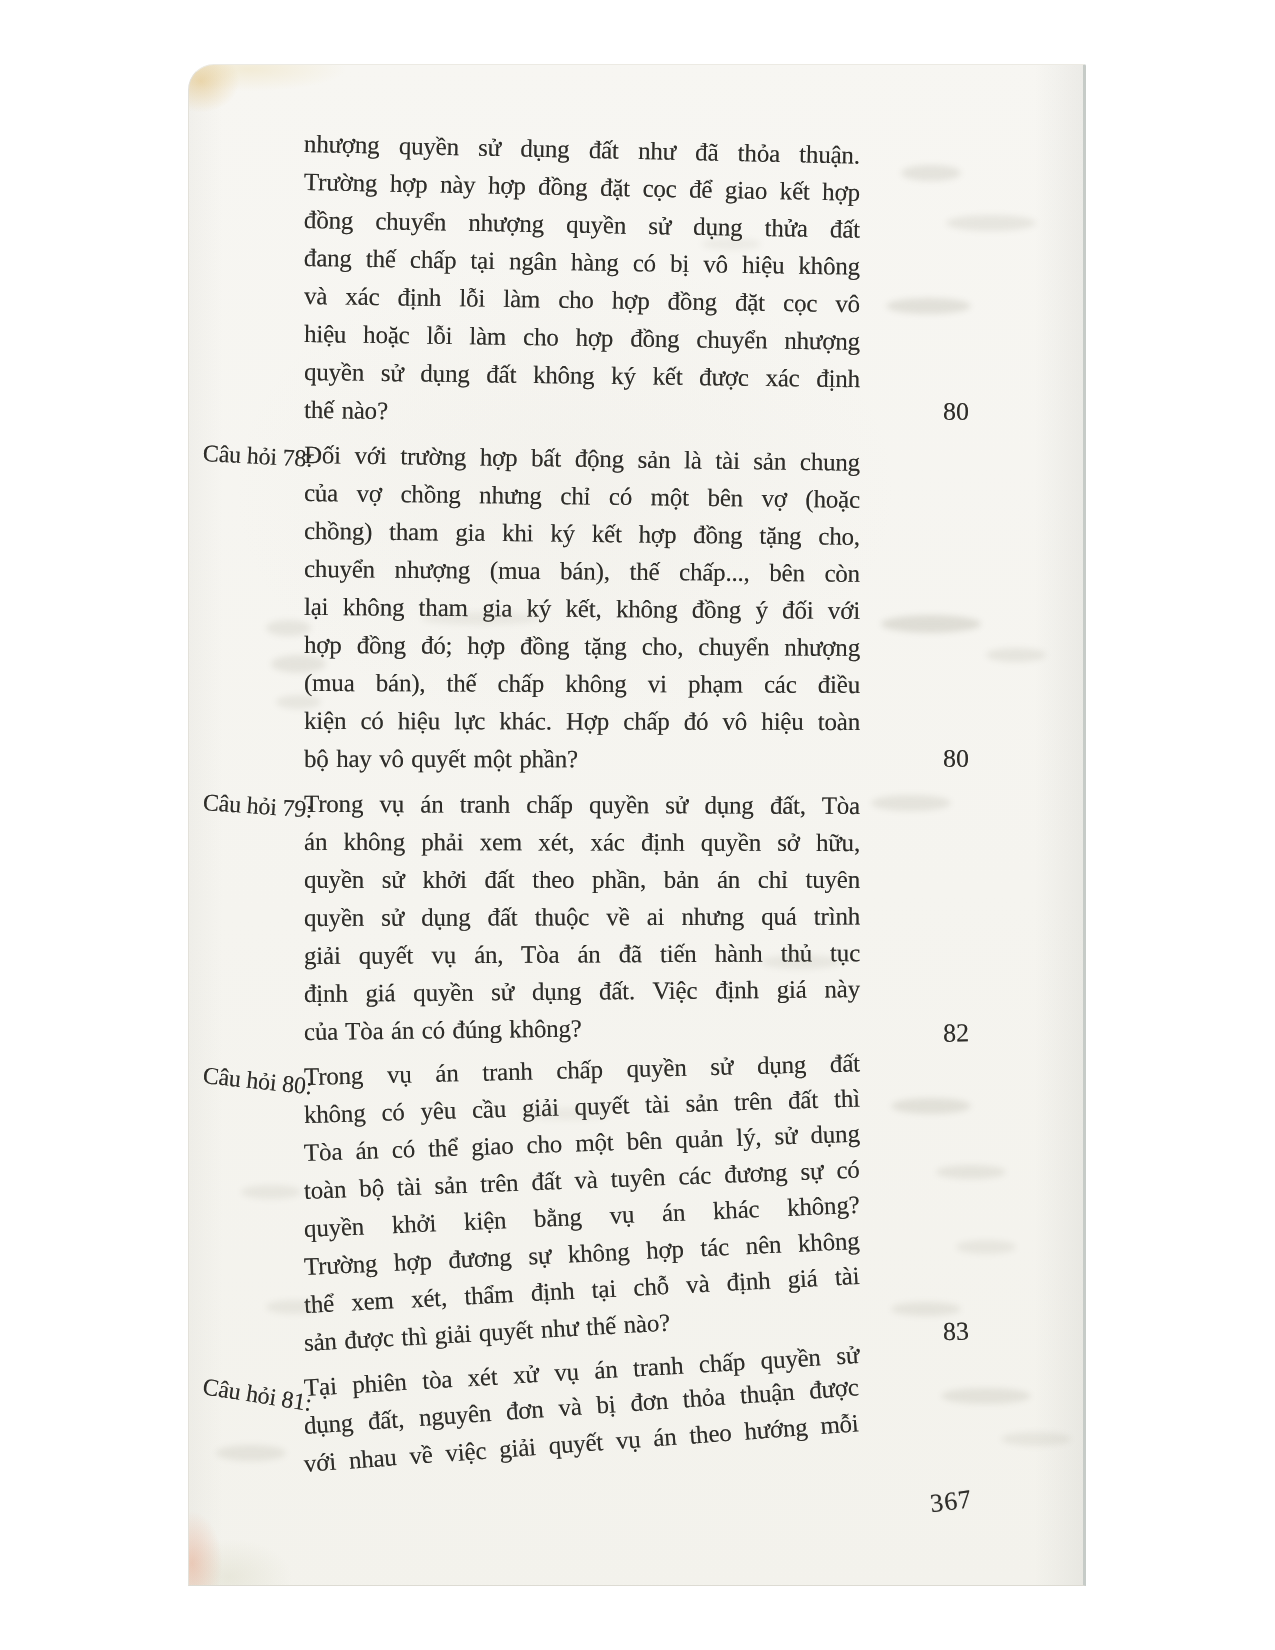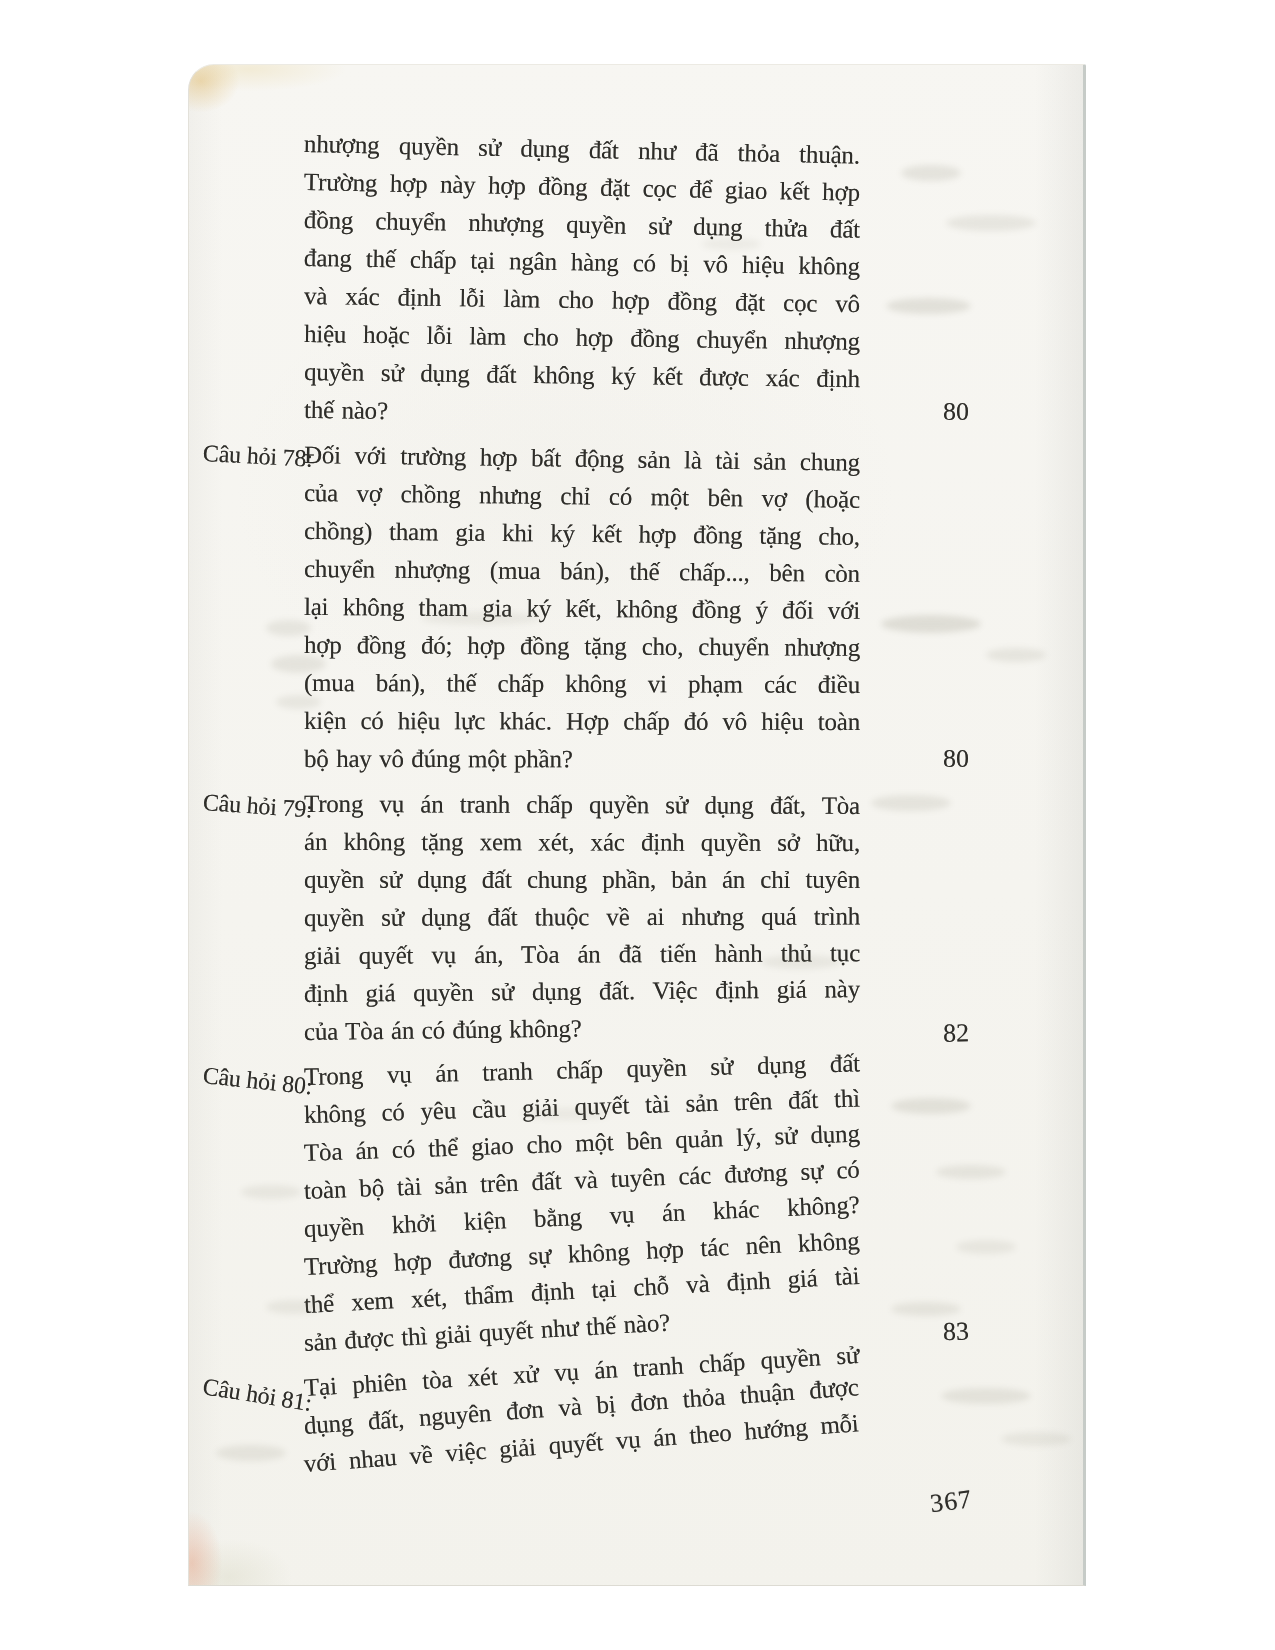--- a/index.html
+++ b/index.html
@@ -105,28 +105,28 @@
       <div class="entry">
         <div class="qlabel" style="transform: rotate(3deg);">Câu hỏi 78:</div>
         <div class="row" style="transform: rotate(0.8deg);">Đối với trường hợp bất động sản là tài sản chung</div>
         <div class="row" style="transform: rotate(0.7deg);">của vợ chồng nhưng chỉ có một bên vợ (hoặc</div>
         <div class="row" style="transform: rotate(0.6deg);">chồng) tham gia khi ký kết hợp đồng tặng cho,</div>
         <div class="row" style="transform: rotate(0.5deg);">chuyển nhượng (mua bán), thế chấp..., bên còn</div>
         <div class="row" style="transform: rotate(0.4deg);">lại không tham gia ký kết, không đồng ý đối với</div>
         <div class="row" style="transform: rotate(0.3deg);">hợp đồng đó; hợp đồng tặng cho, chuyển nhượng</div>
         <div class="row" style="transform: rotate(0.2deg);">(mua bán), thế chấp không vi phạm các điều</div>
         <div class="row" style="transform: rotate(0.1deg);">kiện có hiệu lực khác. Hợp chấp đó vô hiệu toàn</div>
-        <div class="row flush" style="transform: rotate(0.05deg);">bộ hay vô đúng một phần?</div>
+        <div class="row flush" style="transform: rotate(0.05deg);">bộ hay vô quyết một phần?</div>
         <div class="page-ref" style="top: 304px; transform: rotate(0deg);">80</div>
       </div>
       <div class="entry">
         <div class="qlabel" style="transform: rotate(4deg);">Câu hỏi 79:</div>
         <div class="row" style="transform: rotate(0.2deg);">Trong vụ án tranh chấp quyền sử dụng đất, Tòa</div>
-        <div class="row" style="transform: rotate(0.1deg);">án không tặng xem xét, xác định quyền sở hữu,</div>
-        <div class="row" style="transform: rotate(0deg);">quyền sử dụng đất chung phần, bản án chỉ tuyên</div>
+        <div class="row" style="transform: rotate(0.1deg);">án không phải xem xét, xác định quyền sở hữu,</div>
+        <div class="row" style="transform: rotate(0deg);">quyền sử khởi đất theo phần, bản án chỉ tuyên</div>
         <div class="row" style="transform: rotate(-0.15deg);">quyền sử dụng đất thuộc về ai nhưng quá trình</div>
         <div class="row" style="transform: rotate(-0.3deg);">giải quyết vụ án, Tòa án đã tiến hành thủ tục</div>
         <div class="row" style="transform: rotate(-0.5deg);">định giá quyền sử dụng đất. Việc định giá này</div>
         <div class="row flush" style="transform: rotate(-0.7deg);">của Tòa án có đúng không?</div>
         <div class="page-ref" style="top: 230px; transform: rotate(-1deg);">82</div>
       </div>
       <div class="entry">
         <div class="qlabel" style="transform: rotate(6deg);">Câu hỏi 80:</div>
         <div class="row" style="transform: rotate(-1.4deg);">Trong vụ án tranh chấp quyền sử dụng đất</div>
         <div class="row" style="transform: rotate(-1.7deg);">không có yêu cầu giải quyết tài sản trên đất thì</div>

